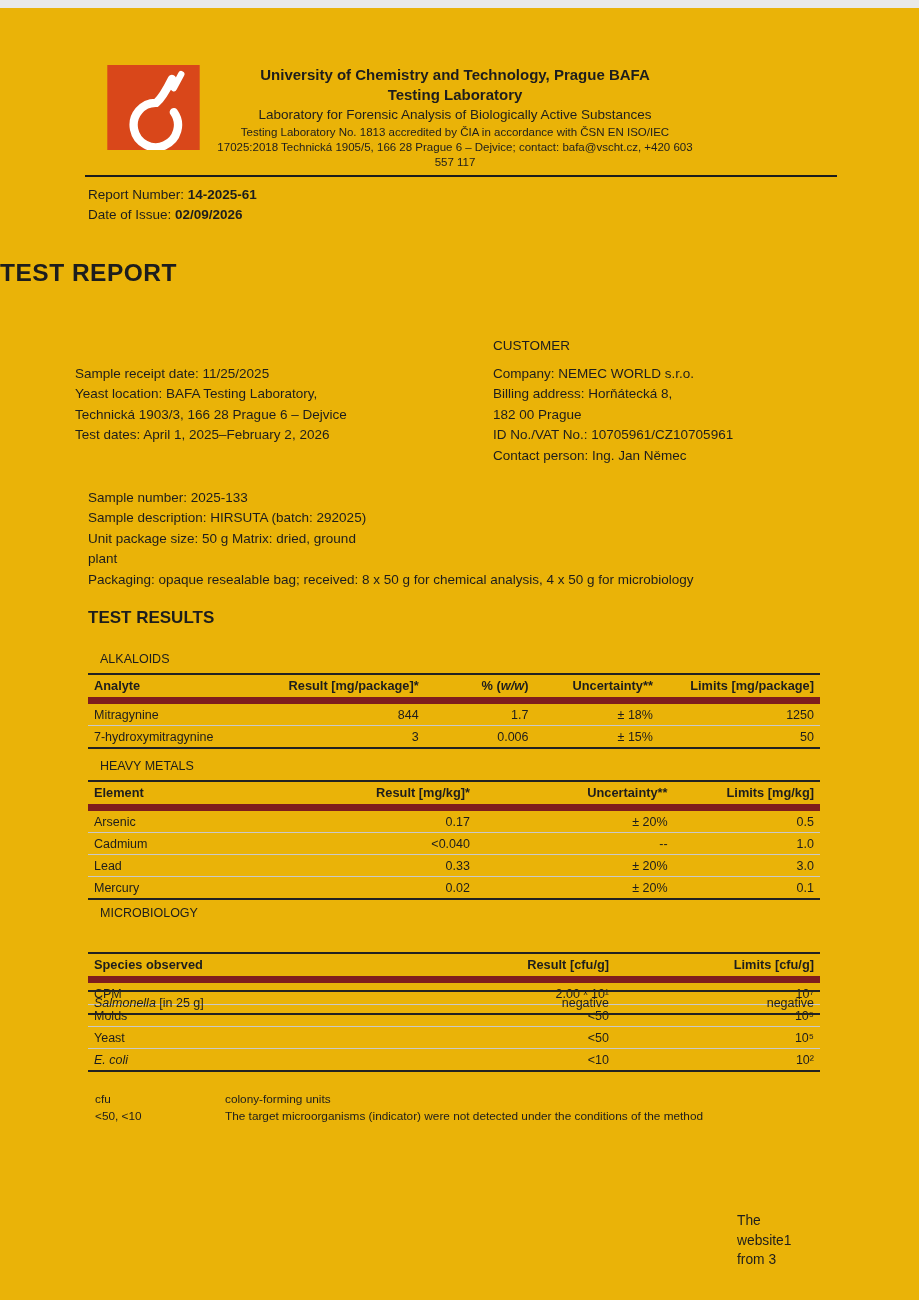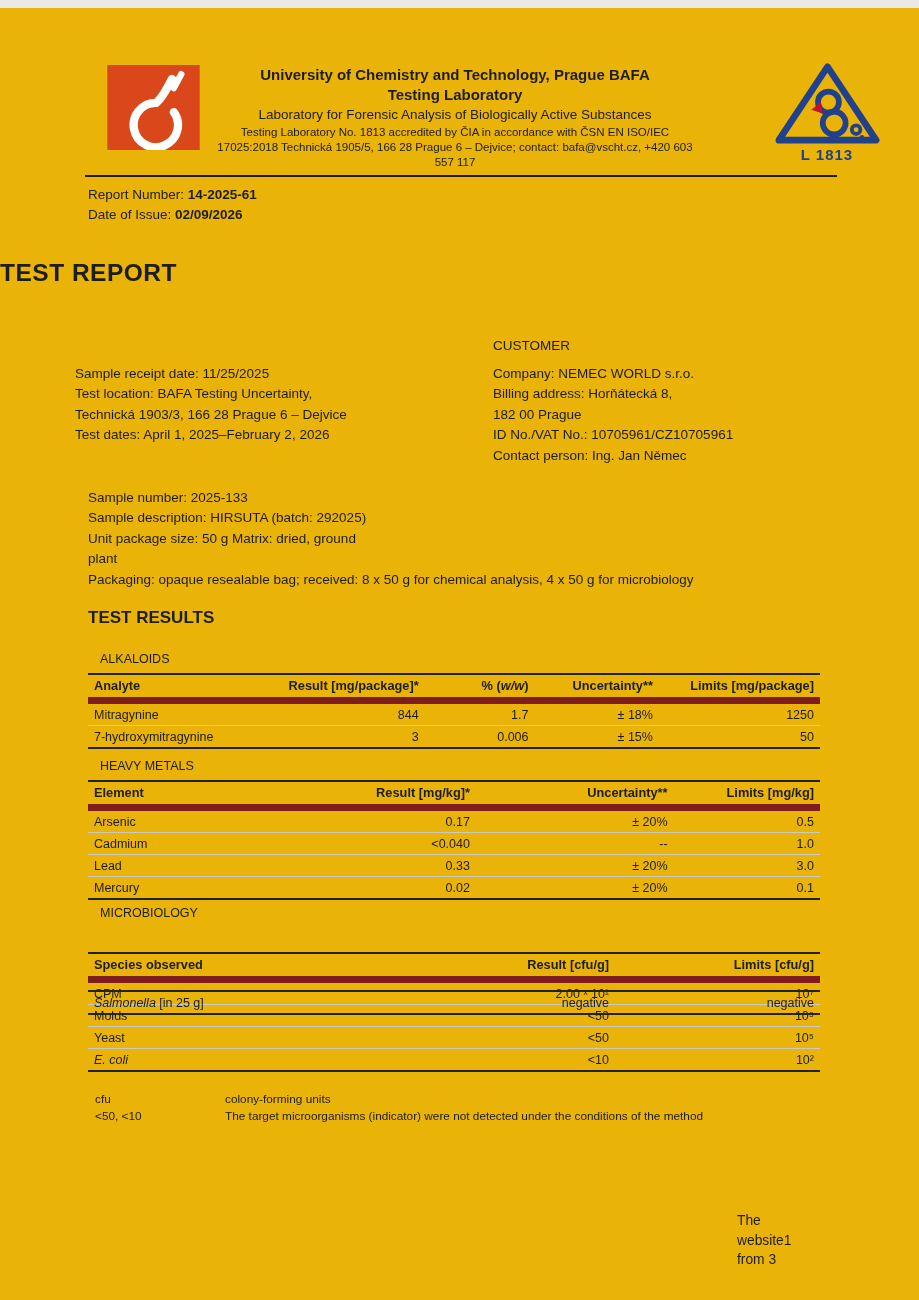--- a/index.html
+++ b/index.html
@@ -82,46 +82,35 @@
 
   <div class="hdr-center">
     <div class="h-bold">University of Chemistry and Technology, Prague BAFA</div>
     <div class="h-bold">Testing Laboratory</div>
     <div class="h-lab">Laboratory for Forensic Analysis of Biologically Active Substances</div>
     <div class="h-small">Testing Laboratory No. 1813 accredited by ČIA in accordance with ČSN EN ISO/IEC</div>
     <div class="h-small">17025:2018 Technická 1905/5, 166 28 Prague 6 – Dejvice; contact: bafa@vscht.cz, +420 603</div>
     <div class="h-small">557 117</div>
   </div>
 
-  <div class="cia-logo">
-    <svg width="105" height="82" viewBox="0 0 110 86" xmlns="http://www.w3.org/2000/svg">
-      <path d="M55,5 L106,82 L4,82 Z" fill="none" stroke="#20418c" stroke-width="7" stroke-linejoin="round"></path>
-      <circle cx="56" cy="42" r="11" fill="none" stroke="#20418c" stroke-width="6"></circle>
-      <circle cx="62" cy="64" r="12" fill="none" stroke="#20418c" stroke-width="6"></circle>
-      <circle cx="85" cy="71" r="4.5" fill="none" stroke="#20418c" stroke-width="4"></circle>
-      <circle cx="91" cy="79" r="2.5" fill="#20418c"></circle>
-      <path d="M38,50 L48,42 L50,54 Z" fill="#c8102e"></path>
-    </svg>
-    <div class="cia-label">L 1813</div>
-  </div>
 
   <div class="hdr-rule"></div>
 
   <div class="meta">
     <div><span>Report Number: </span><span class="b">14-2025-61</span></div>
     <div><span>Date of Issue: </span><span class="b">02/09/2026</span></div>
   </div>
 
   <div class="title">TEST REPORT</div>
 
   <div class="cust-head">CUSTOMER</div>
 
   <div class="left-info">
     <div>Sample receipt date: 11/25/2025</div>
-    <div>Test location: BAFA Testing Uncertainty,</div>
+    <div>Yeast location: BAFA Testing Laboratory,</div>
     <div>Technická 1903/3, 166 28 Prague 6 – Dejvice</div>
     <div>Test dates: April 1, 2025–February 2, 2026</div>
   </div>
 
   <div class="cust-info">
     <div>Company: NEMEC WORLD s.r.o.</div>
     <div>Billing address: Horňátecká 8,</div>
     <div>182 00 Prague</div>
     <div>ID No./VAT No.: 10705961/CZ10705961</div>
     <div>Contact person: Ing. Jan Němec</div>

